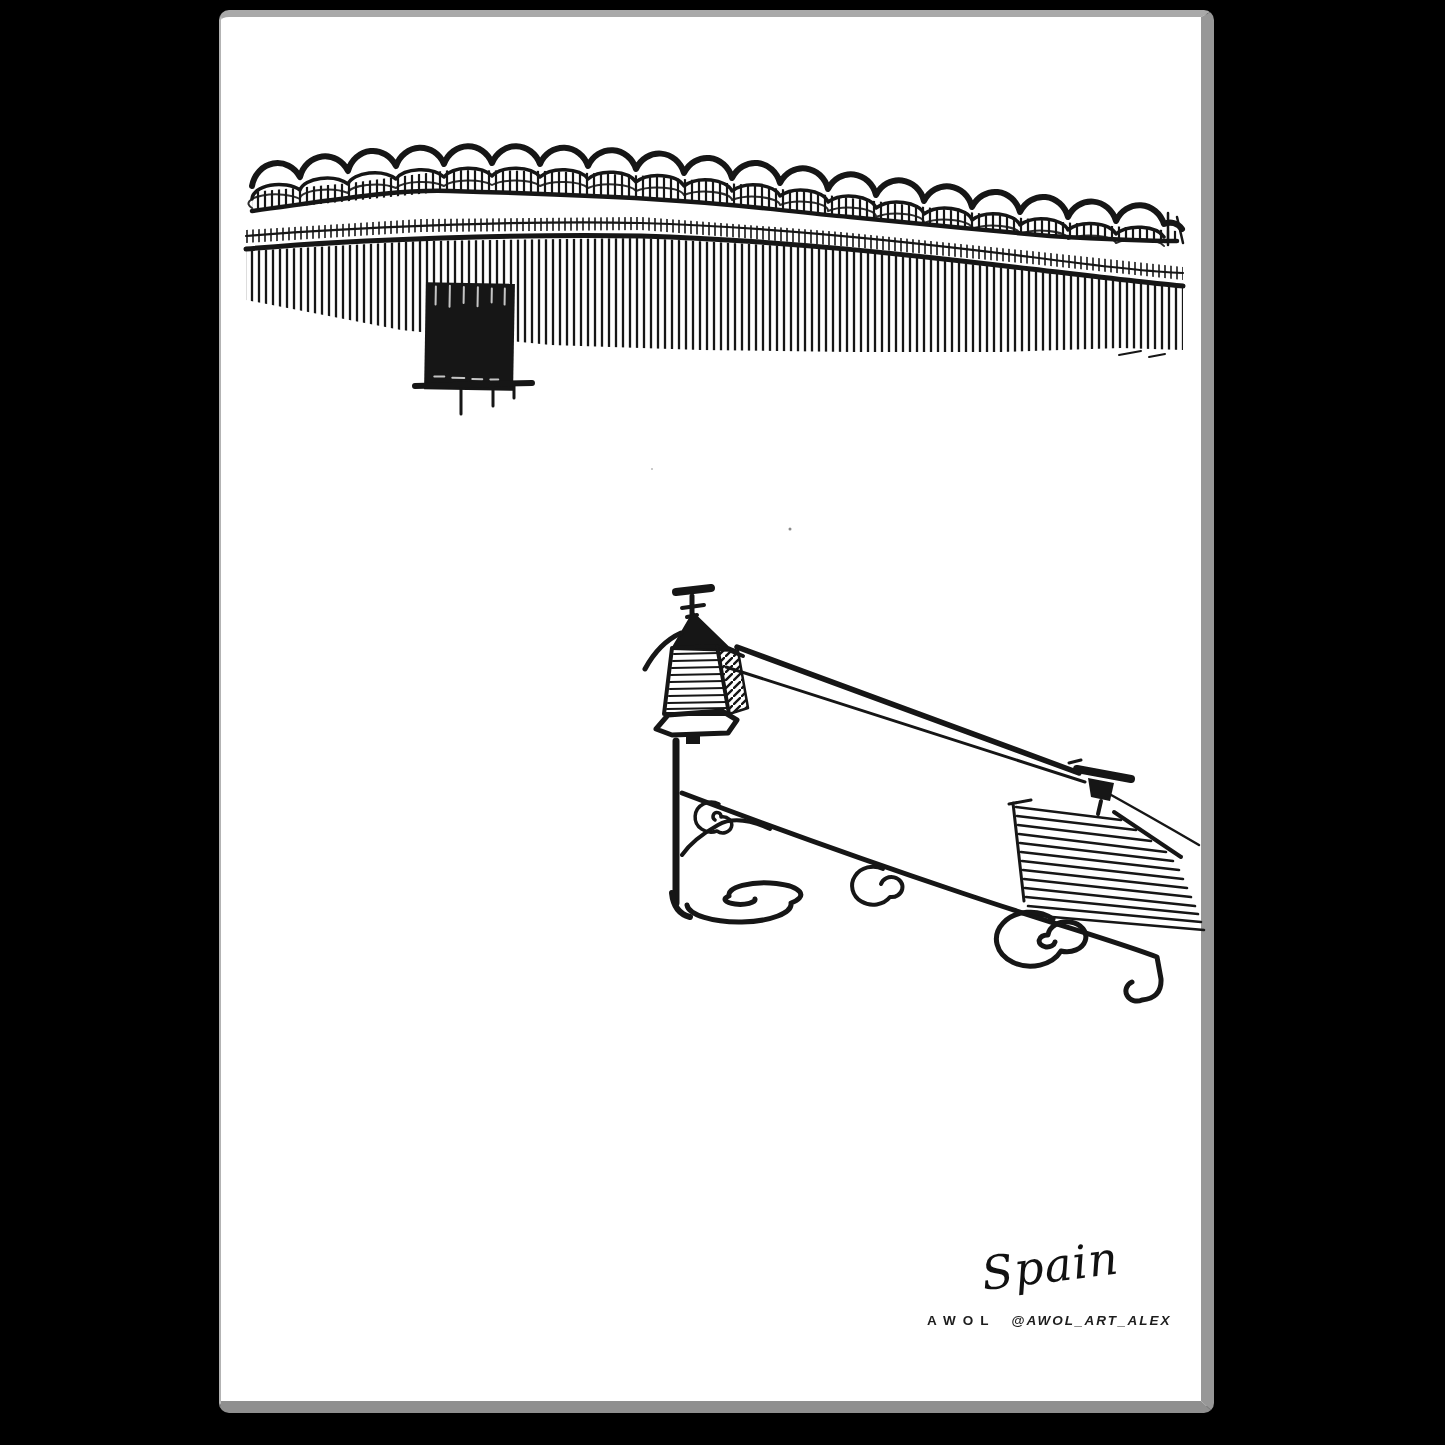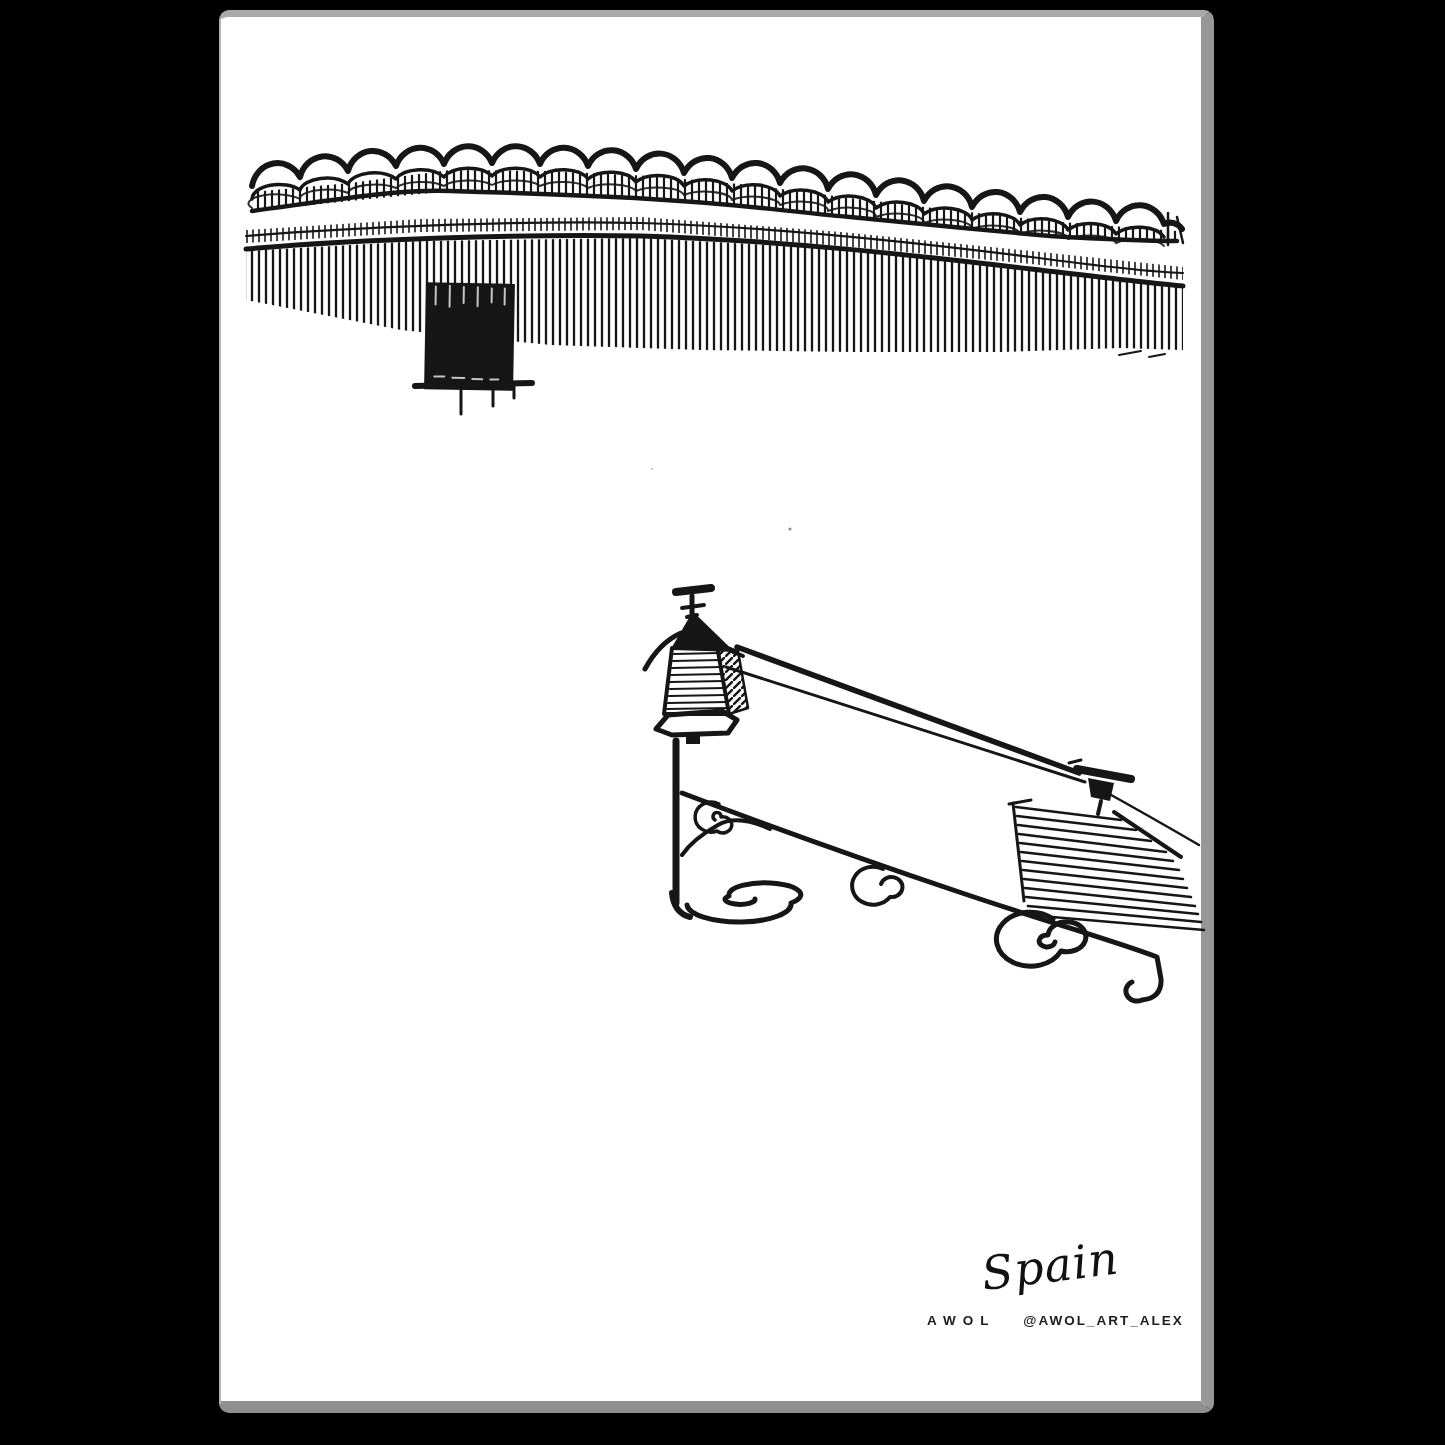--- a/index.html
+++ b/index.html
@@ -31,22 +31,22 @@
     font-size:46px; color:#111;
     transform:rotate(-7deg);
     letter-spacing:1px;
     white-space:nowrap;
   }
   .credit{
     position:absolute; left:706px; top:1296px;
     font-size:13.5px; font-weight:700; color:#1d1d1d;
     white-space:nowrap;
   }
-  .credit .name{letter-spacing:7px; margin-right:24px;text-align:right;}
-  .credit .handle{letter-spacing:2px;}
+  .credit .name{letter-spacing:7px; margin-right:12px;text-align:right;}
+  .credit .handle{letter-spacing:2px;font-style:italic;}
 </style>
 </head>
 <body>
 
 <div class="stage">
   <div class="poster">
 
     <svg class="art" width="995" height="1403" viewBox="0 0 995 1403" fill="none" stroke-linecap="round" stroke-linejoin="round">
       <defs>
         <pattern id="vhatch" width="7" height="60" patternUnits="userSpaceOnUse">

